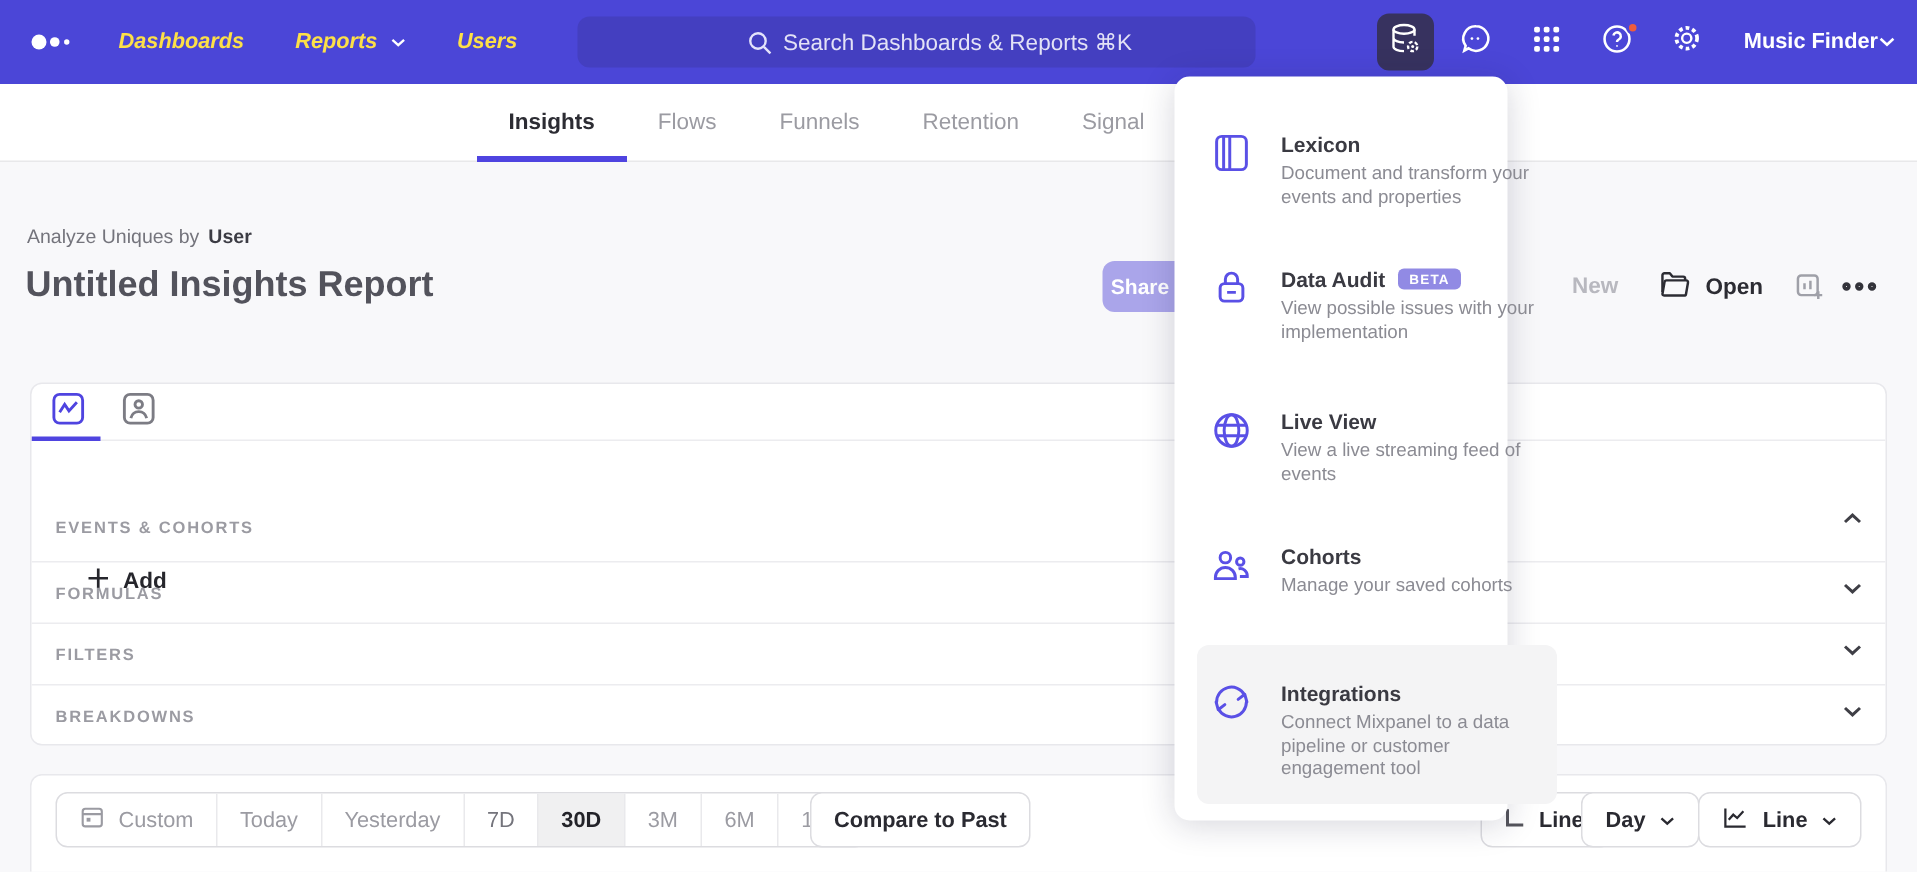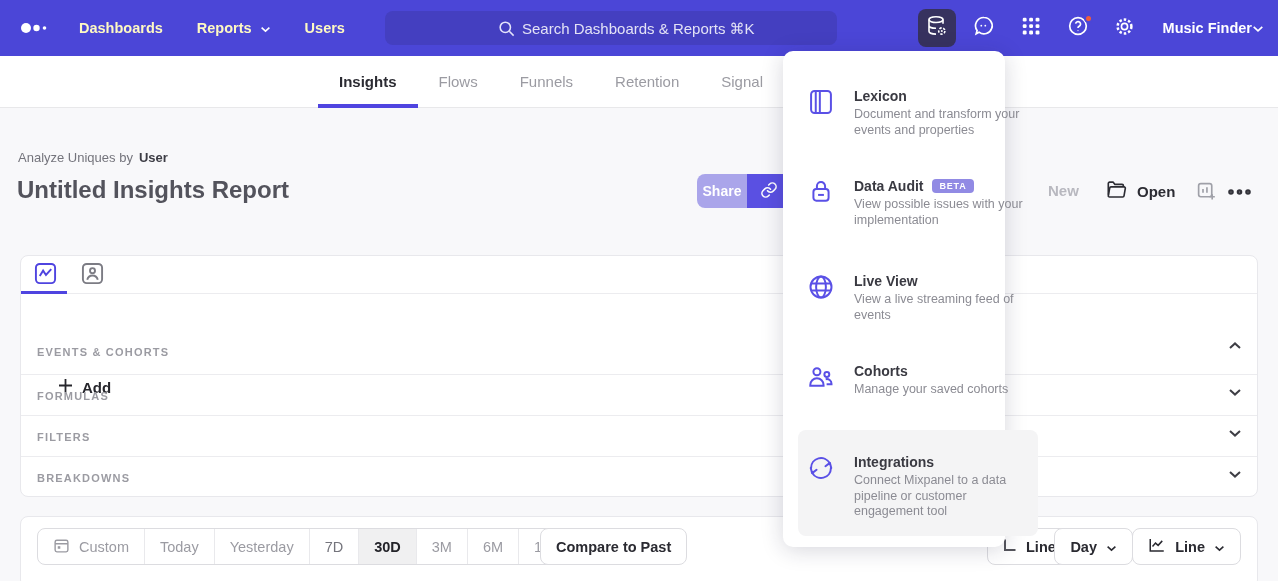--- a/index.html
+++ b/index.html
@@ -4,21 +4,21 @@
 <style>
   * { margin:0; padding:0; box-sizing:border-box; }
   html,body { width:1278px; height:581px; overflow:hidden; background:#f8f8fa;
     font-family:"Liberation Sans", sans-serif; }
   .app { position:relative; width:1278px; height:581px; }
 
   
   .topbar { position:absolute; left:0; top:0; width:1278px; height:56px; background:#4b46d7; z-index:10; }
   .logo { position:absolute; left:20px; top:21px; width:34px; height:14px; }
   .nav { position:absolute; left:79px; top:0; height:56px; display:flex; align-items:center; gap:34px; }
-  .nav-item { color:#fef9c3; font-size:14.5px; font-weight:700; display:flex; align-items:center; gap:8px; cursor:pointer; }
+  .nav-item { color:#fde047; font-size:14.5px; font-weight:700; display:flex; align-items:center; gap:8px; cursor:pointer;font-style:italic; }
   .searchbar { position:absolute; left:385px; top:11px; width:452px; height:34px; background:#443fc0; border-radius:8px; }
   .searchbar svg { position:absolute; left:112px; top:8px; }
   .searchbar input { position:absolute; left:0; top:0; width:100%; height:100%; background:transparent; border:none; outline:none;
     padding-left:137px; color:#ffffff; font-size:15px; font-family:"Liberation Sans", sans-serif; }
   .searchbar input::placeholder { color:rgba(255,255,255,0.85); opacity:1; }
   .top-right { position:absolute; right:14px; top:0; height:56px; display:flex; align-items:center; gap:9px; }
   .icon-btn { width:38px; height:38px; border-radius:8px; display:flex; align-items:center; justify-content:center; position:relative; cursor:pointer; }
   .icon-btn.active { background:#37325f; }
   .project { display:flex; align-items:center; color:#fff; font-size:14.5px; font-weight:700; margin-left:10px; cursor:pointer; }
   .notif-dot { position:absolute; right:4px; top:5px; width:9px; height:9px; border-radius:50%; background:#f05c3c; border:2px solid #4b46d7; }
@@ -29,21 +29,21 @@
   .tab { height:52px; line-height:52px; padding:0 21px; font-size:15px; color:#9b9ba2; cursor:pointer; position:relative; }
   .tab.active { color:#2c2c33; font-weight:700; }
   .tab.active::after { content:""; position:absolute; left:0; right:0; bottom:0; height:4px; background:#4f44e0; }
 
   
   .eyebrow { position:absolute; left:18px; top:150px; font-size:13px; color:#74747c; }
   .eyebrow b { color:#3c3c44; font-weight:700; margin-left:6px; }
   .page-title { position:absolute; left:17px; top:176px; font-size:24px; font-weight:700; color:#53535c; }
   .share-group { position:absolute; left:697px; top:174px; height:34px; display:flex; }
   .share-btn { width:50px; background:#aaa5ea; color:#fff; font-size:14px; font-weight:700; border:none;
-    border-radius:8px 0 0 8px; cursor:pointer; font-family:"Liberation Sans", sans-serif; }
+    border-radius:8px 0 0 8px; cursor:pointer; font-family:"Liberation Sans", sans-serif;margin-left:38px; }
   .linkshare-btn { width:44px; background:#5a50e2; border:none; border-radius:0 8px 8px 0; display:flex;
     align-items:center; justify-content:center; cursor:pointer; }
   .action-new { position:absolute; left:1048px; top:174px; height:34px; line-height:34px; font-size:15px; font-weight:700; color:#b8b8bf; cursor:pointer; }
   .action-open { position:absolute; left:1106px; top:174px; height:34px; display:flex; align-items:center; gap:10px;
     font-size:15px; font-weight:700; color:#2c2c33; cursor:pointer; }
   .action-addboard { position:absolute; left:1196px; top:181px; cursor:pointer; }
   .action-more { position:absolute; left:1227px; top:174px; height:34px; display:flex; align-items:center; cursor:pointer; }
 
   
   .panel { position:absolute; left:20px; top:255px; width:1238px; background:#ffffff; border:1px solid #e8e8ec; border-radius:8px; }

